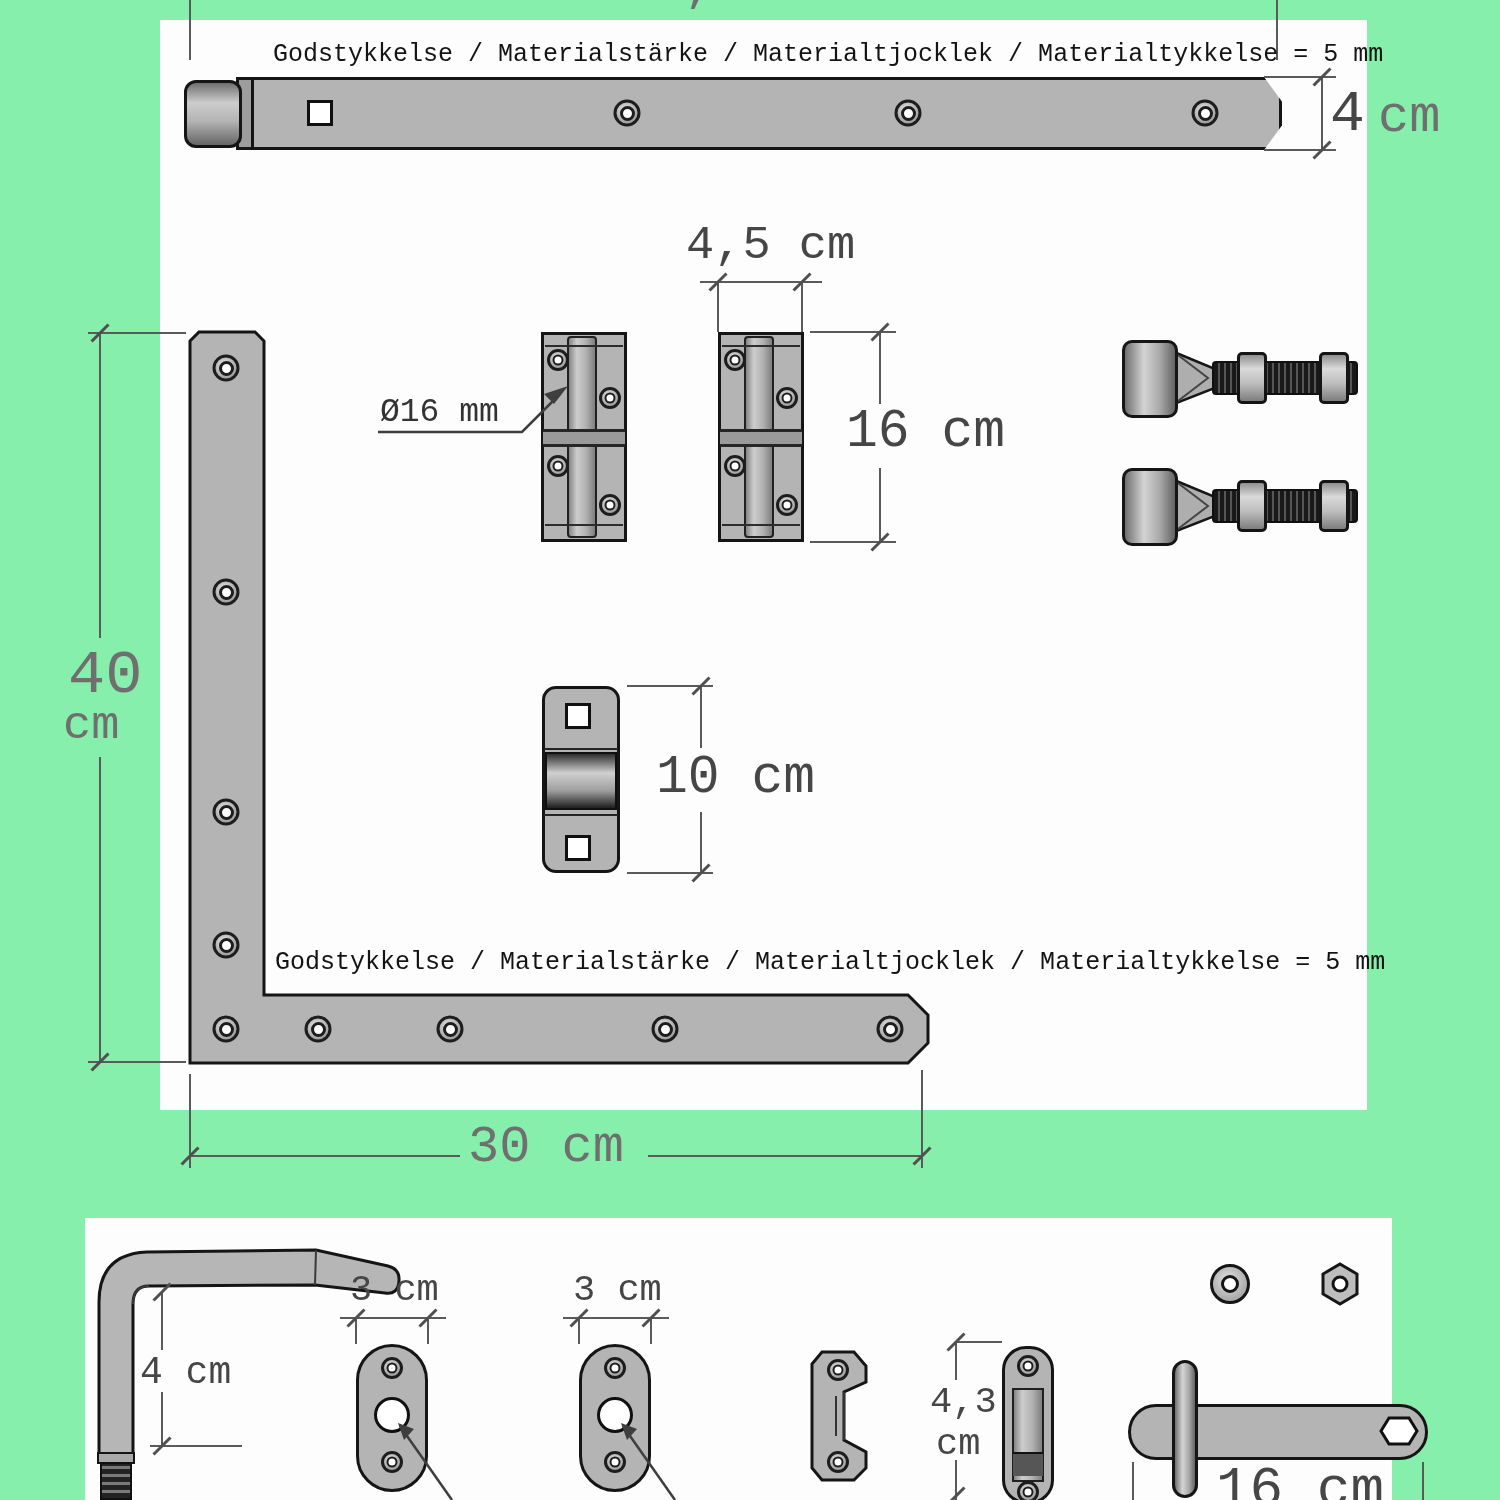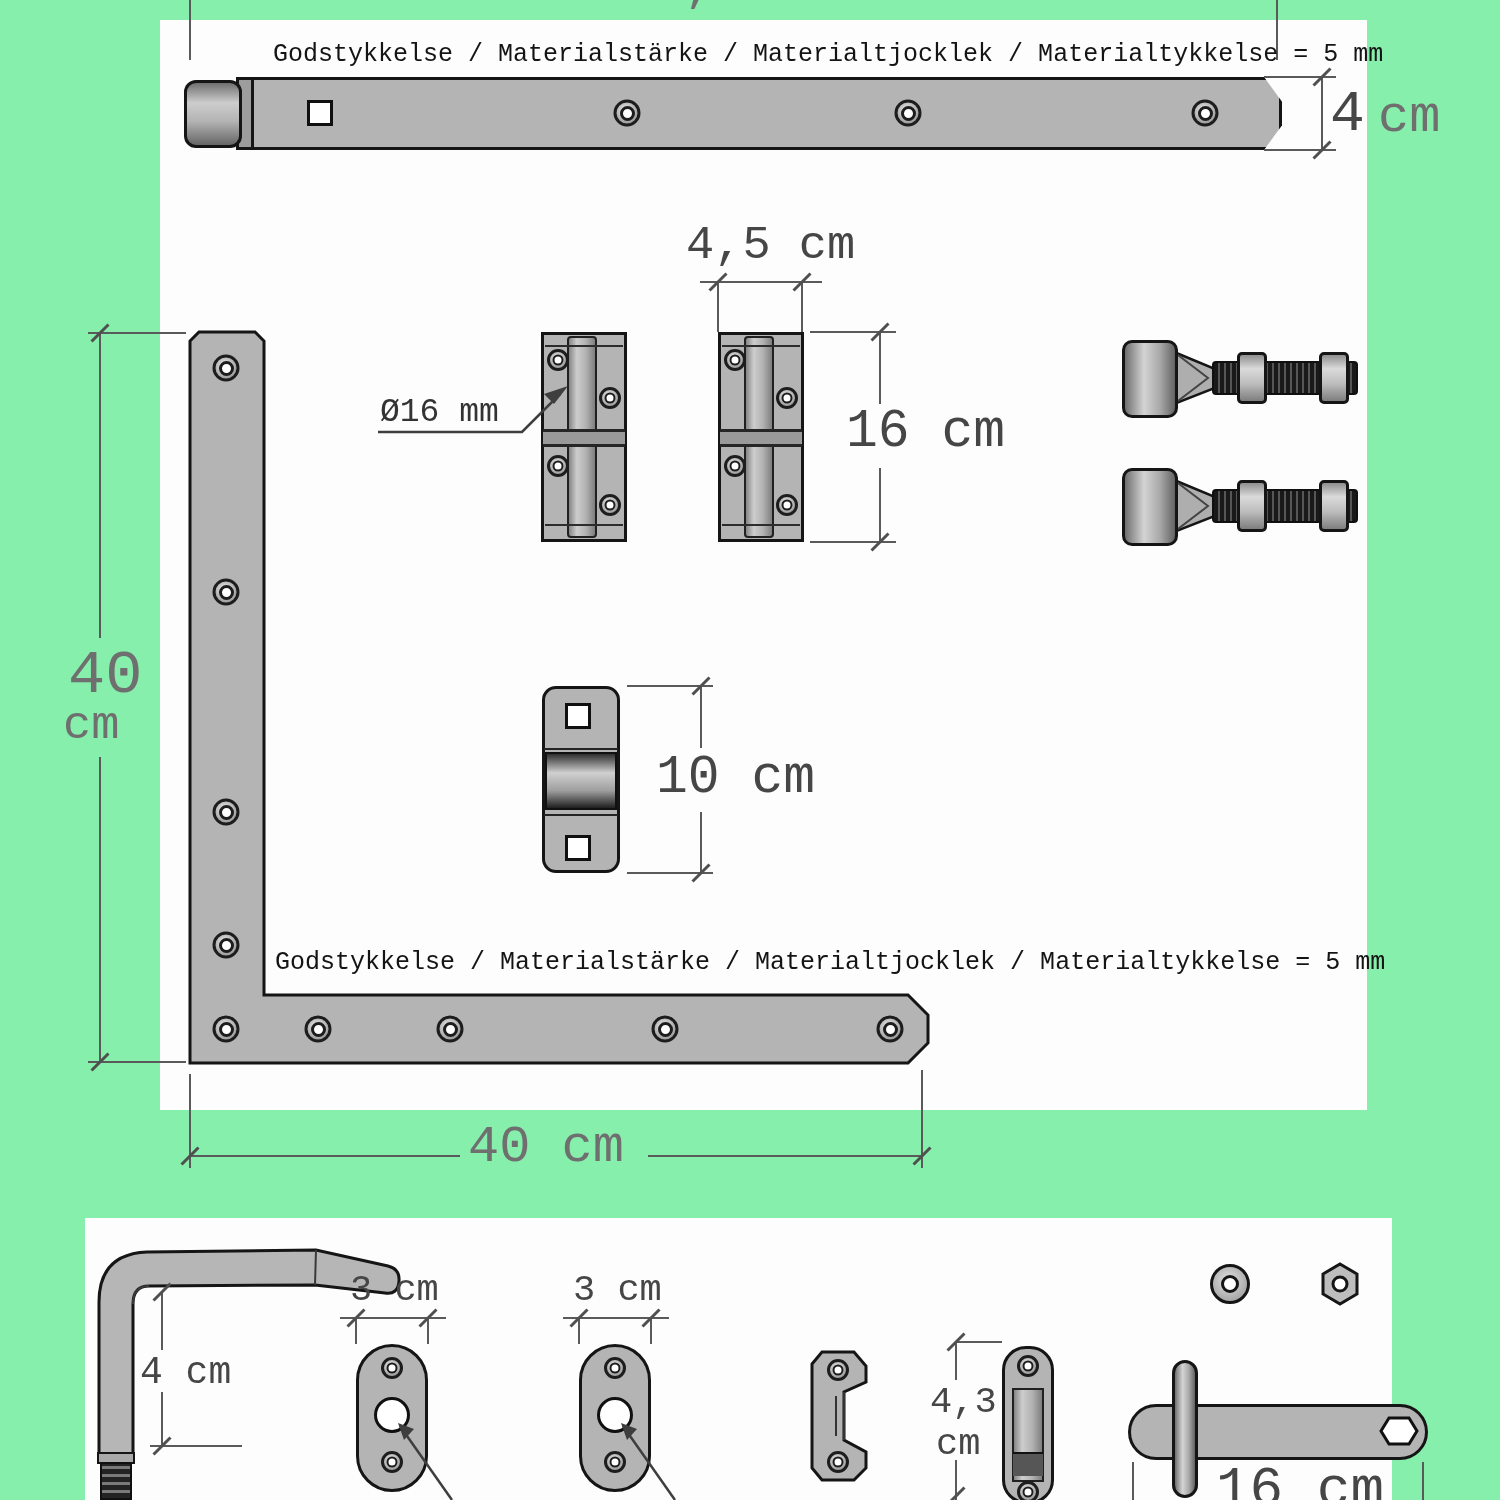--- a/index.html
+++ b/index.html
@@ -105,21 +105,21 @@
   <div class="tk" style="left:100px;top:1062px;"></div>
   <div class="t gray" style="left:68px;top:645px;font-size:62px;">40</div>
   <div class="t gray" style="left:63px;top:702px;font-size:47px;">cm</div>
 
   <div class="vl" style="left:189px;top:1074px;height:94px;"></div>
   <div class="vl" style="left:921px;top:1070px;height:98px;"></div>
   <div class="hl" style="left:190px;top:1155px;width:270px;"></div>
   <div class="hl" style="left:648px;top:1155px;width:274px;"></div>
   <div class="tk" style="left:190px;top:1156px;"></div>
   <div class="tk" style="left:922px;top:1156px;"></div>
-  <div class="t gray" style="left:468px;top:1122px;font-size:52px;">40 cm</div>
+  <div class="t gray" style="left:468px;top:1122px;font-size:52px;">30 cm</div>
 
   <div class="metal" style="left:541px;top:332px;width:86px;height:210px;"></div>
   <div class="tube" style="left:567px;top:336px;width:30px;height:202px;border-radius:4px;"></div>
   <div class="band" style="left:543px;top:429px;width:82px;height:18px;"></div>
   <div class="hl" style="left:545px;top:345px;width:78px;background:#2c2c2c;"></div>
   <div class="hl" style="left:545px;top:524px;width:78px;background:#2c2c2c;"></div>
   <div class="c hole sm" style="left:558px;top:360px;"></div>
   <div class="c hole sm" style="left:610px;top:398px;"></div>
   <div class="c hole sm" style="left:558px;top:466px;"></div>
   <div class="c hole sm" style="left:610px;top:505px;"></div>

